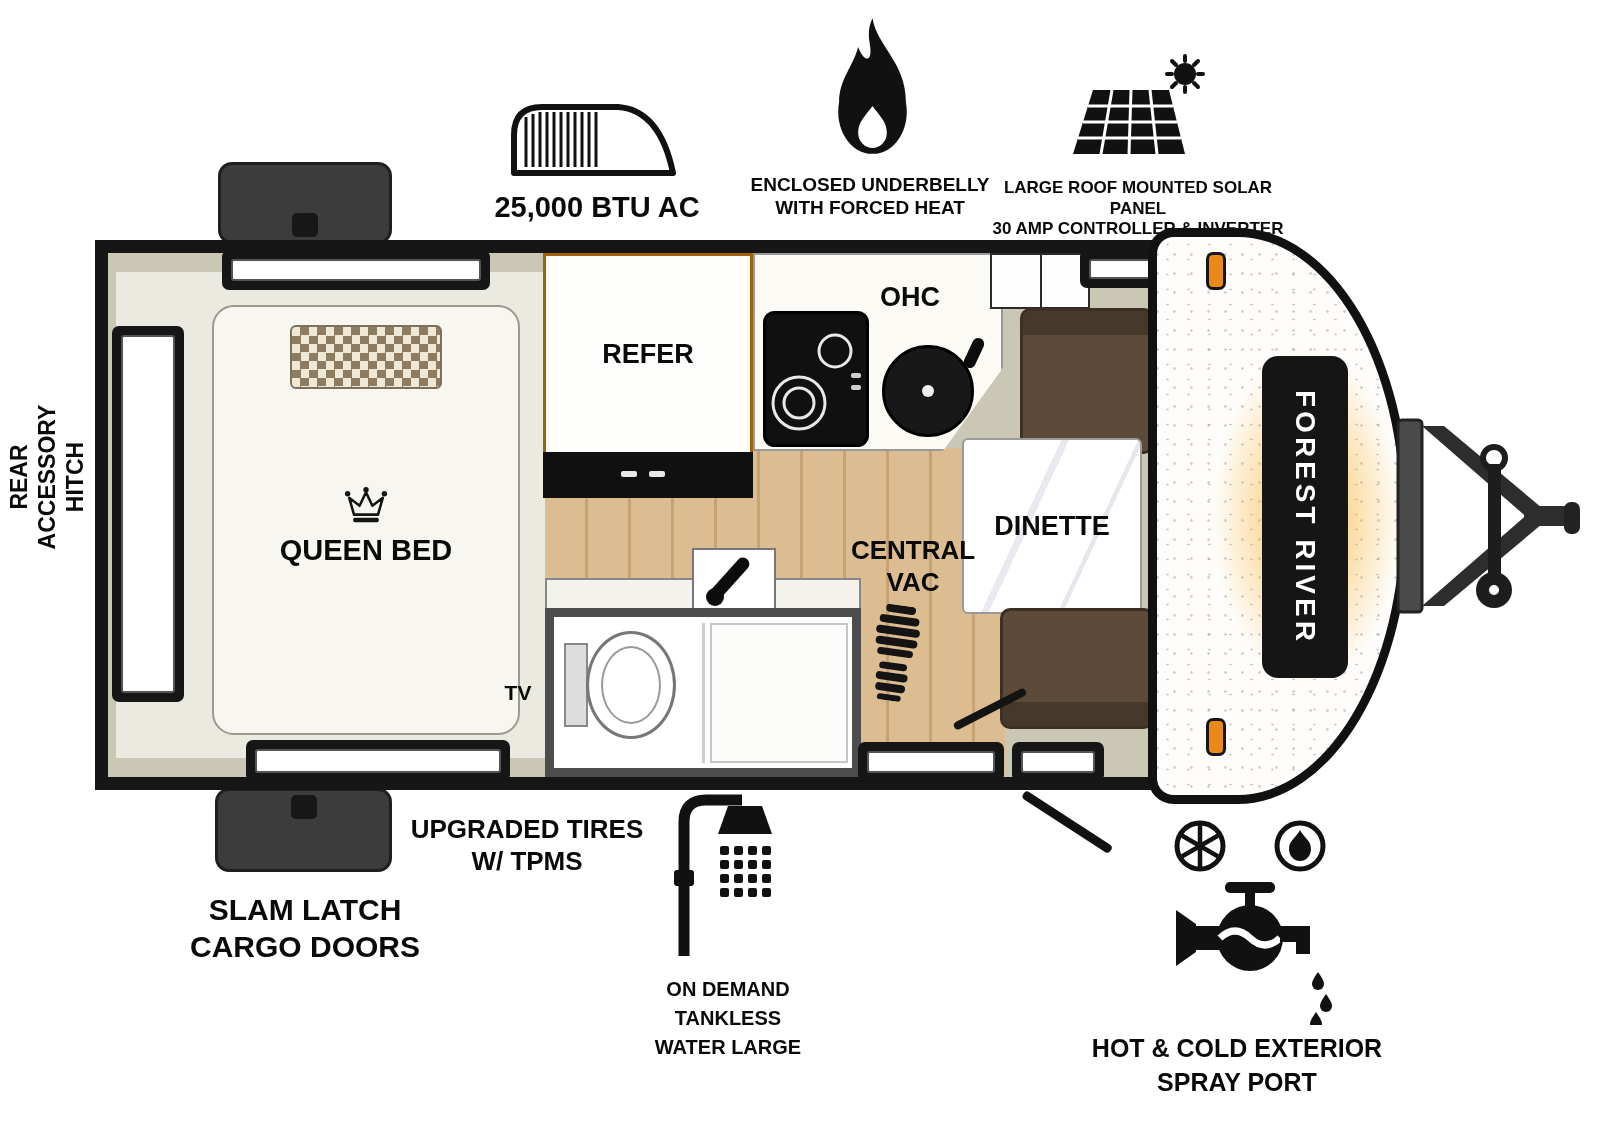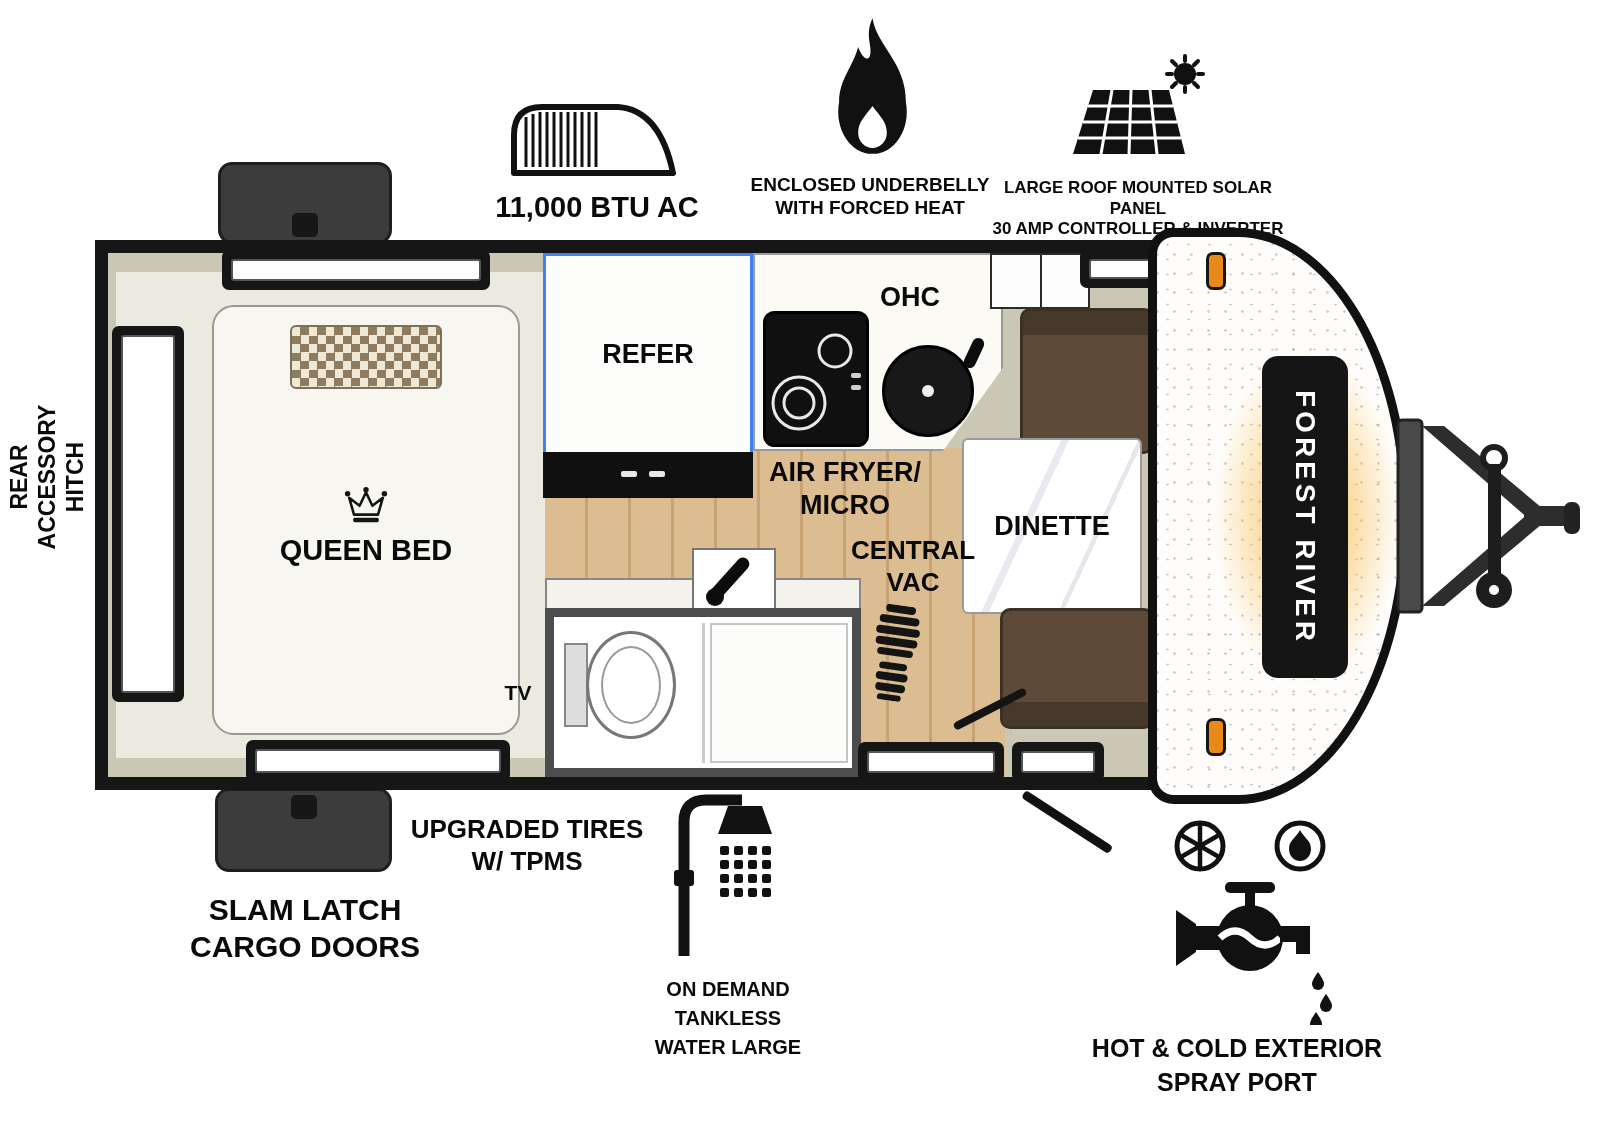--- a/index.html
+++ b/index.html
@@ -14,21 +14,21 @@
   .wood{position:absolute;background:repeating-linear-gradient(90deg,#dcbd92 0 40px,#c7a272 40px 43px)}
   
   .win{position:absolute;background:#161616;border-radius:7px}
   .win .glass{position:absolute;inset:9px;background:#fff;border:2px solid #555;border-radius:3px}
   
   .cargo{position:absolute;background:#3c3c3c;border:3px solid #1f1f1f;border-radius:14px}
   .latch{position:absolute;width:26px;height:24px;background:#171717;border-radius:5px;left:50%;transform:translateX(-50%)}
   
   .bed{position:absolute;background:#f7f6f0;border:2px solid #9a9a8e;border-radius:22px}
   .pillow{position:absolute;background:repeating-conic-gradient(#8d7c60 0% 25%,#efe8d4 0% 50%);background-size:17px 17px;border:2px solid #7d7059;border-radius:6px}
-  .refer{position:absolute;background:#fdfdfb;border:3px solid #3b82f6;display:flex;align-items:center;justify-content:center}
+  .refer{position:absolute;background:#fdfdfb;border:3px solid #a16207;display:flex;align-items:center;justify-content:center}
   .appliance{position:absolute;background:#101010}
   .dash{position:absolute;background:#e8e8e8;border-radius:2px}
   .counter{position:absolute;background:#fbfaf5;border:2px solid #9a9a9a;clip-path:polygon(0 0,100% 0,100% 58%,76% 100%,0 100%)}
   .sink{position:absolute;background:#181818;border:3px solid #000;border-radius:50%}
   .drain{position:absolute;width:12px;height:12px;background:#efefef;border-radius:50%;left:50%;top:50%;transform:translate(-50%,-50%)}
   .ohc-cab{position:absolute;background:#fdfdfd;border:2px solid #2b2b2b}
   .ohc-split{position:absolute;left:50%;top:0;bottom:0;width:2px;background:#2b2b2b}
   .bench{position:absolute;background:#5d4a38;border:3px solid #3c2f23;border-radius:10px;overflow:hidden}
   .bench-back{position:absolute;left:0;right:0;top:0;height:24px;background:#46382a}
   .dtable{position:absolute;background:linear-gradient(115deg,#fff 0 38%,#e9e9ef 38% 41%,#fff 41% 68%,#e6e6ed 68% 70%,#fff 70%);border:2px solid #9a9a9a;border-radius:6px;display:flex;align-items:center;justify-content:center}
@@ -70,21 +70,21 @@
         <line x1="47" y1="15" x2="47" y2="70"></line>
       <line x1="54" y1="15" x2="54" y2="70"></line>
         <line x1="61" y1="15" x2="61" y2="70"></line>
       <line x1="68" y1="15" x2="68" y2="70"></line>
         <line x1="75" y1="15" x2="75" y2="70"></line>
       <line x1="82" y1="15" x2="82" y2="70"></line>
         <line x1="89" y1="15" x2="89" y2="70"></line>
       <line x1="96" y1="15" x2="96" y2="70"></line>
     </g>
   </svg>
-  <div class="lbl" style="left:467px;top:190px;width:260px;font-size:29px">11,000 BTU AC</div>
+  <div class="lbl" style="left:467px;top:190px;width:260px;font-size:29px">25,000 BTU AC</div>
 
   <svg class="abs" style="left:820px;top:8px;width:105px;height:158px" viewBox="0 0 110 152">
     <path fill="#111" d="M55 4 C60 34 90 50 90 92 A35 44 0 0 1 55 146 A35 44 0 0 1 20 92 C20 68 34 56 40 34 C46 50 56 52 52 30 C50 18 52 10 55 4 Z"></path>
     <path fill="#fff" d="M55 96 C62 106 70 112 70 124 A15 16 0 0 1 40 124 C40 112 48 106 55 96 Z"></path>
   </svg>
   <div class="lbl" style="left:740px;top:173px;width:260px;font-size:19px">
     <div>ENCLOSED UNDERBELLY</div>
     <div>WITH FORCED HEAT</div>
   </div>
 
@@ -168,24 +168,20 @@
     <div class="sink" style="left:774px;top:92px;width:92px;height:92px">
       <div class="drain"></div>
     </div>
     <div class="faucet-bar" style="left:860px;top:84px;width:12px;height:32px;transform:rotate(25deg)"></div>
 
     <div class="ohc-cab" style="left:882px;top:0;width:100px;height:56px">
       <div class="ohc-split"></div>
     </div>
     <div class="lbl" style="left:742px;top:28px;width:120px;font-size:27px">OHC</div>
 
-    <div class="lbl" style="left:637px;top:203px;width:200px;font-size:27px">
-      <div>AIR FRYER/</div>
-      <div>MICRO</div>
-    </div>
 
     <div class="bench" style="left:912px;top:55px;width:134px;height:146px">
       <div class="bench-back"></div>
     </div>
     <div class="dtable" style="left:854px;top:185px;width:180px;height:176px">
       <div class="lbl" style="position:static;font-size:27px">DINETTE</div>
     </div>
     <div class="bench" style="left:892px;top:355px;width:154px;height:121px">
       <div class="bench-back" style="top:auto;bottom:0"></div>
     </div>

